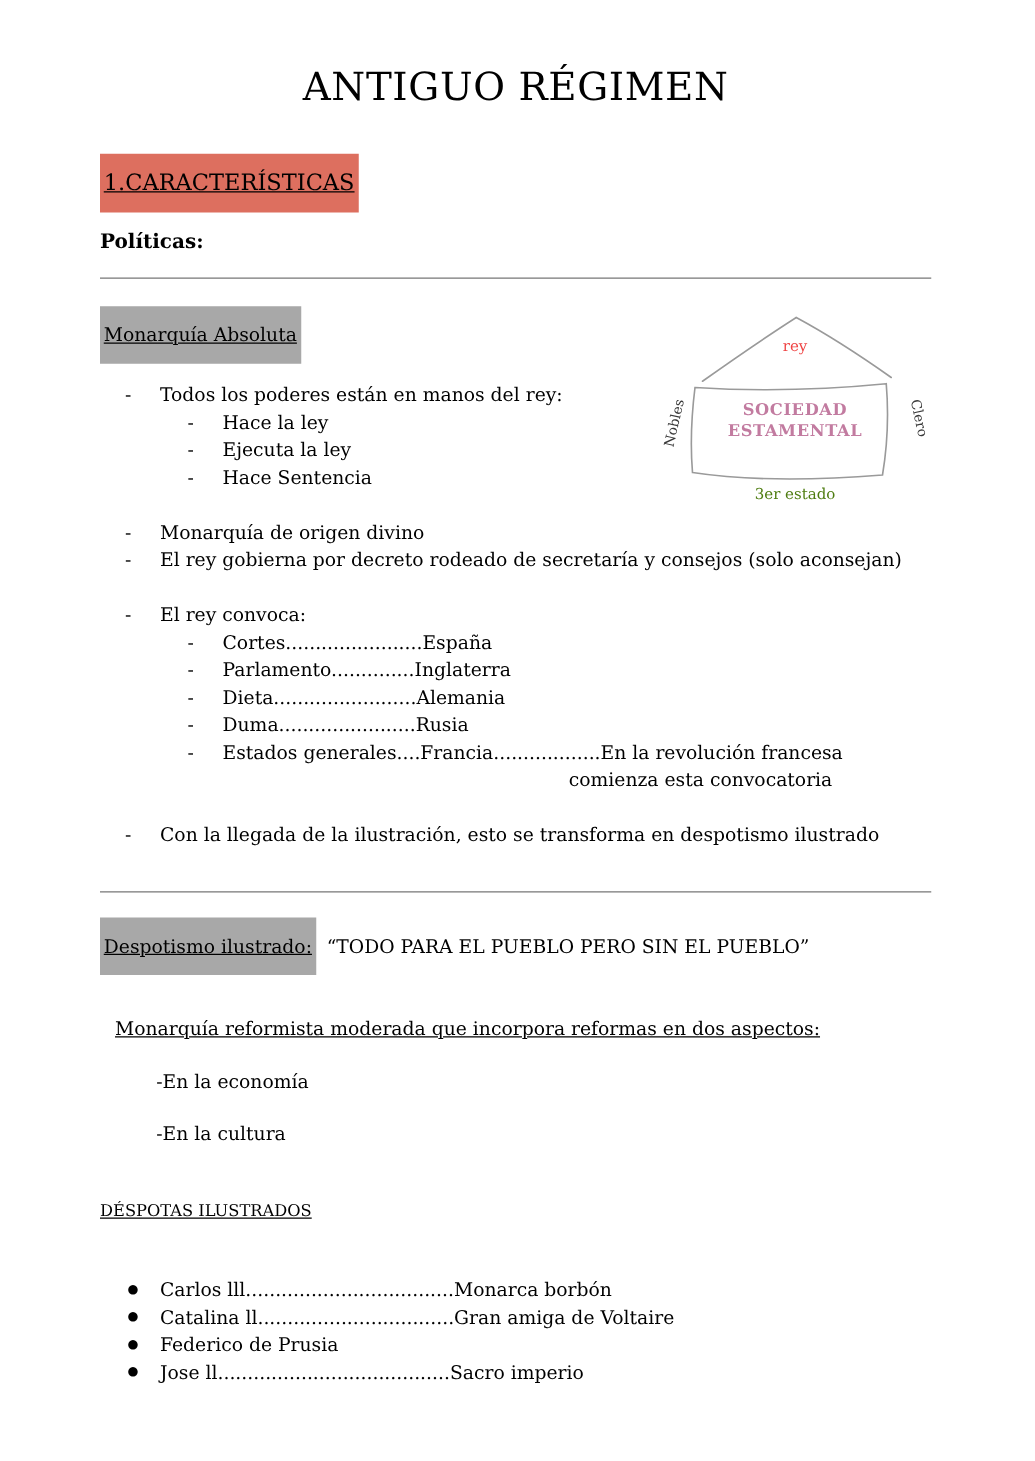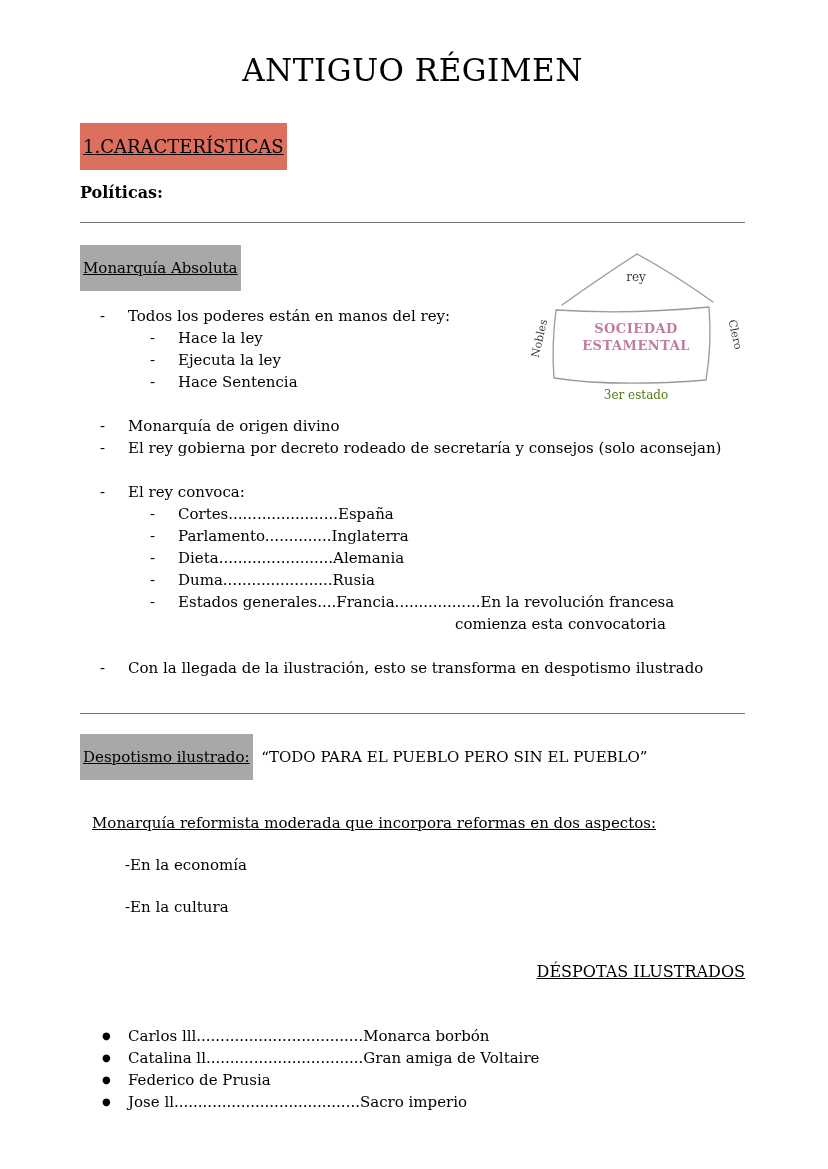--- a/index.html
+++ b/index.html
@@ -51,39 +51,39 @@
   .gap-sm { margin-top: 22px; }
 
   .cont-line { padding-left: 375px; line-height: 22px; }
 
   .desp-row { margin: 34px 0 0 0; }
   .desp-quote { margin-left: 4px; }
   .desp-desc { margin: 48px 0 0 12px; text-decoration: underline; }
   .aspect { padding-left: 45px; line-height: 22px; margin-top: 20px; }
   .aspect-first { margin-top: 22px; }
 
-  .despotas-heading { margin: 44px 0 0 0; text-align: right; font-size: 16px; }
+  .despotas-heading { margin: 44px 0 0 0; text-align: left; font-size: 13px; }
   .u { text-decoration: underline; }
 
   .dot-list { margin-top: 44px; }
   .dot-item { position: relative; padding-left: 48px; line-height: 22px; }
   .dot-item::before {
     content: "●";
     position: absolute;
     left: 22px;
     top: 0;
     font-size: 10px;
   }
 
   
   .diagram { position: absolute; left: 540px; top: 248px; width: 192px; height: 162px; }
   .diagram svg { position: absolute; left: 0; top: 0; }
   .dg-rey {
     position: absolute; left: 0; top: 22px; width: 100%;
-    text-align: center; font-size: 12px; color: #404040;
+    text-align: center; font-size: 12px; color: #ef4444;
   }
   .dg-center {
     position: absolute; left: 26px; top: 72px; width: 140px;
     text-align: center; font-weight: 700; font-size: 13px;
     letter-spacing: 0.5px; line-height: 17px;
     color: var(--diagram-pink, #c27ba0);
   }
   .dg-nobles {
     position: absolute; left: -20px; top: 84px;
     font-size: 11px; color: #3a3a3a;

